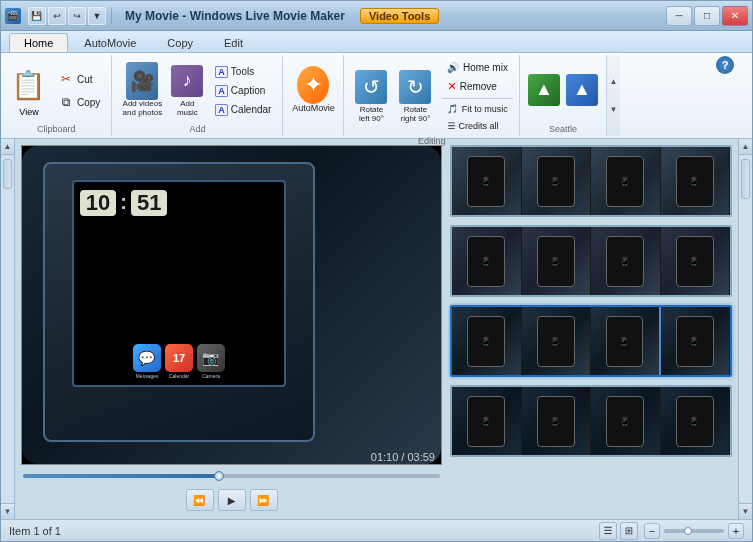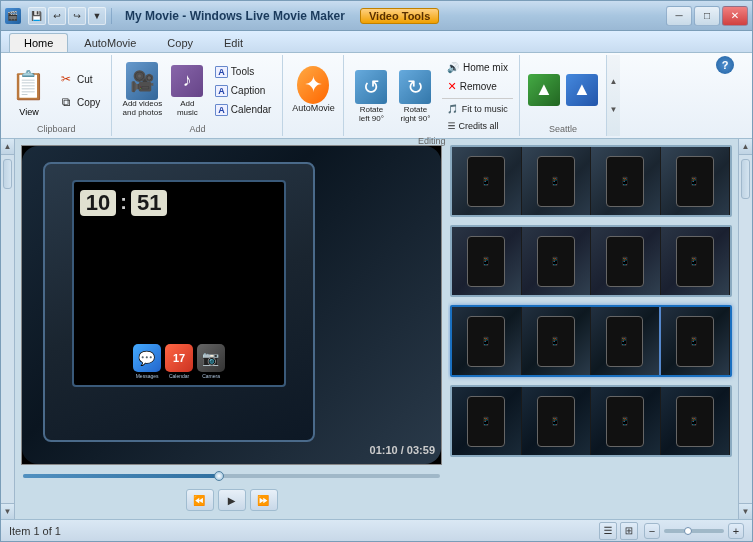--- a/index.html
+++ b/index.html
@@ -434,25 +434,24 @@
       text-align: center;
       margin-top: 1px;
     }
 
     .app-messages { background: linear-gradient(135deg, #44aaff, #2266cc); }
     .app-calendar { background: linear-gradient(135deg, #ff6644, #cc3322); }
     .app-camera { background: linear-gradient(135deg, #666, #333); }
 
     .timestamp {
       position: absolute;
-      bottom: 8px;
+      bottom: 1px;
       right: 6px;
       font-size: 11px;
       color: #ccc;
-      font-weight: bold;
     }
 
     .progress-bar-area {
       height: 14px;
       display: flex;
       align-items: center;
       gap: 4px;
       padding: 0 2px;
     }
 

